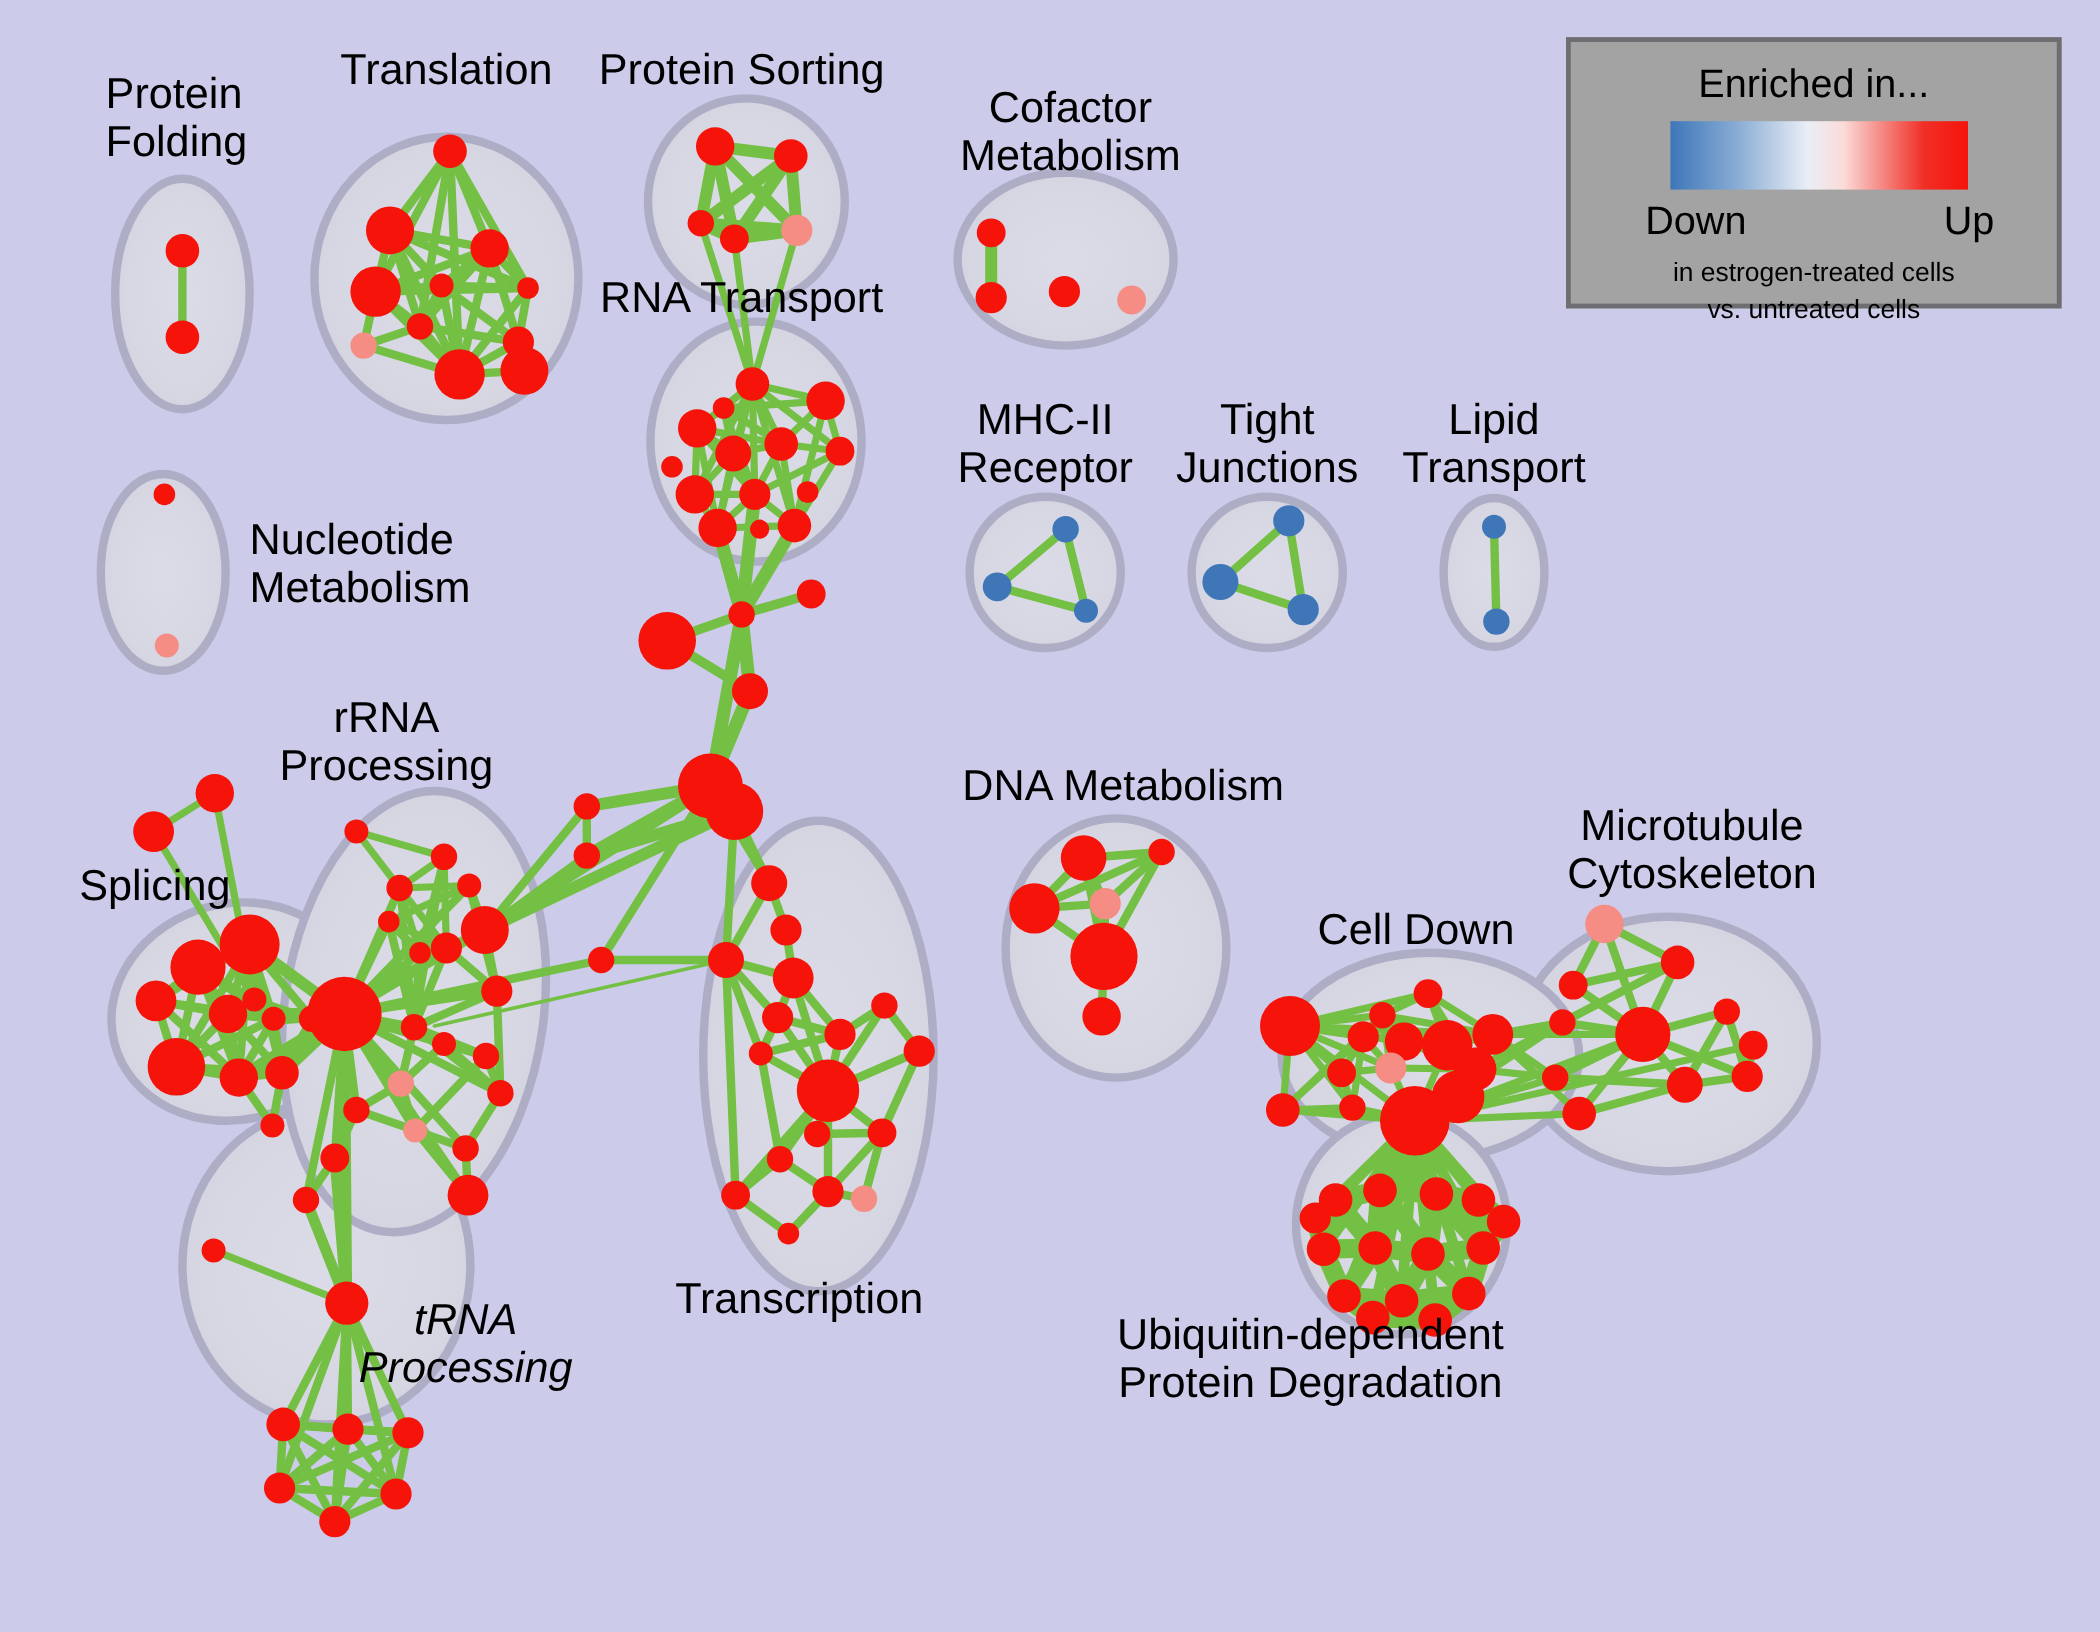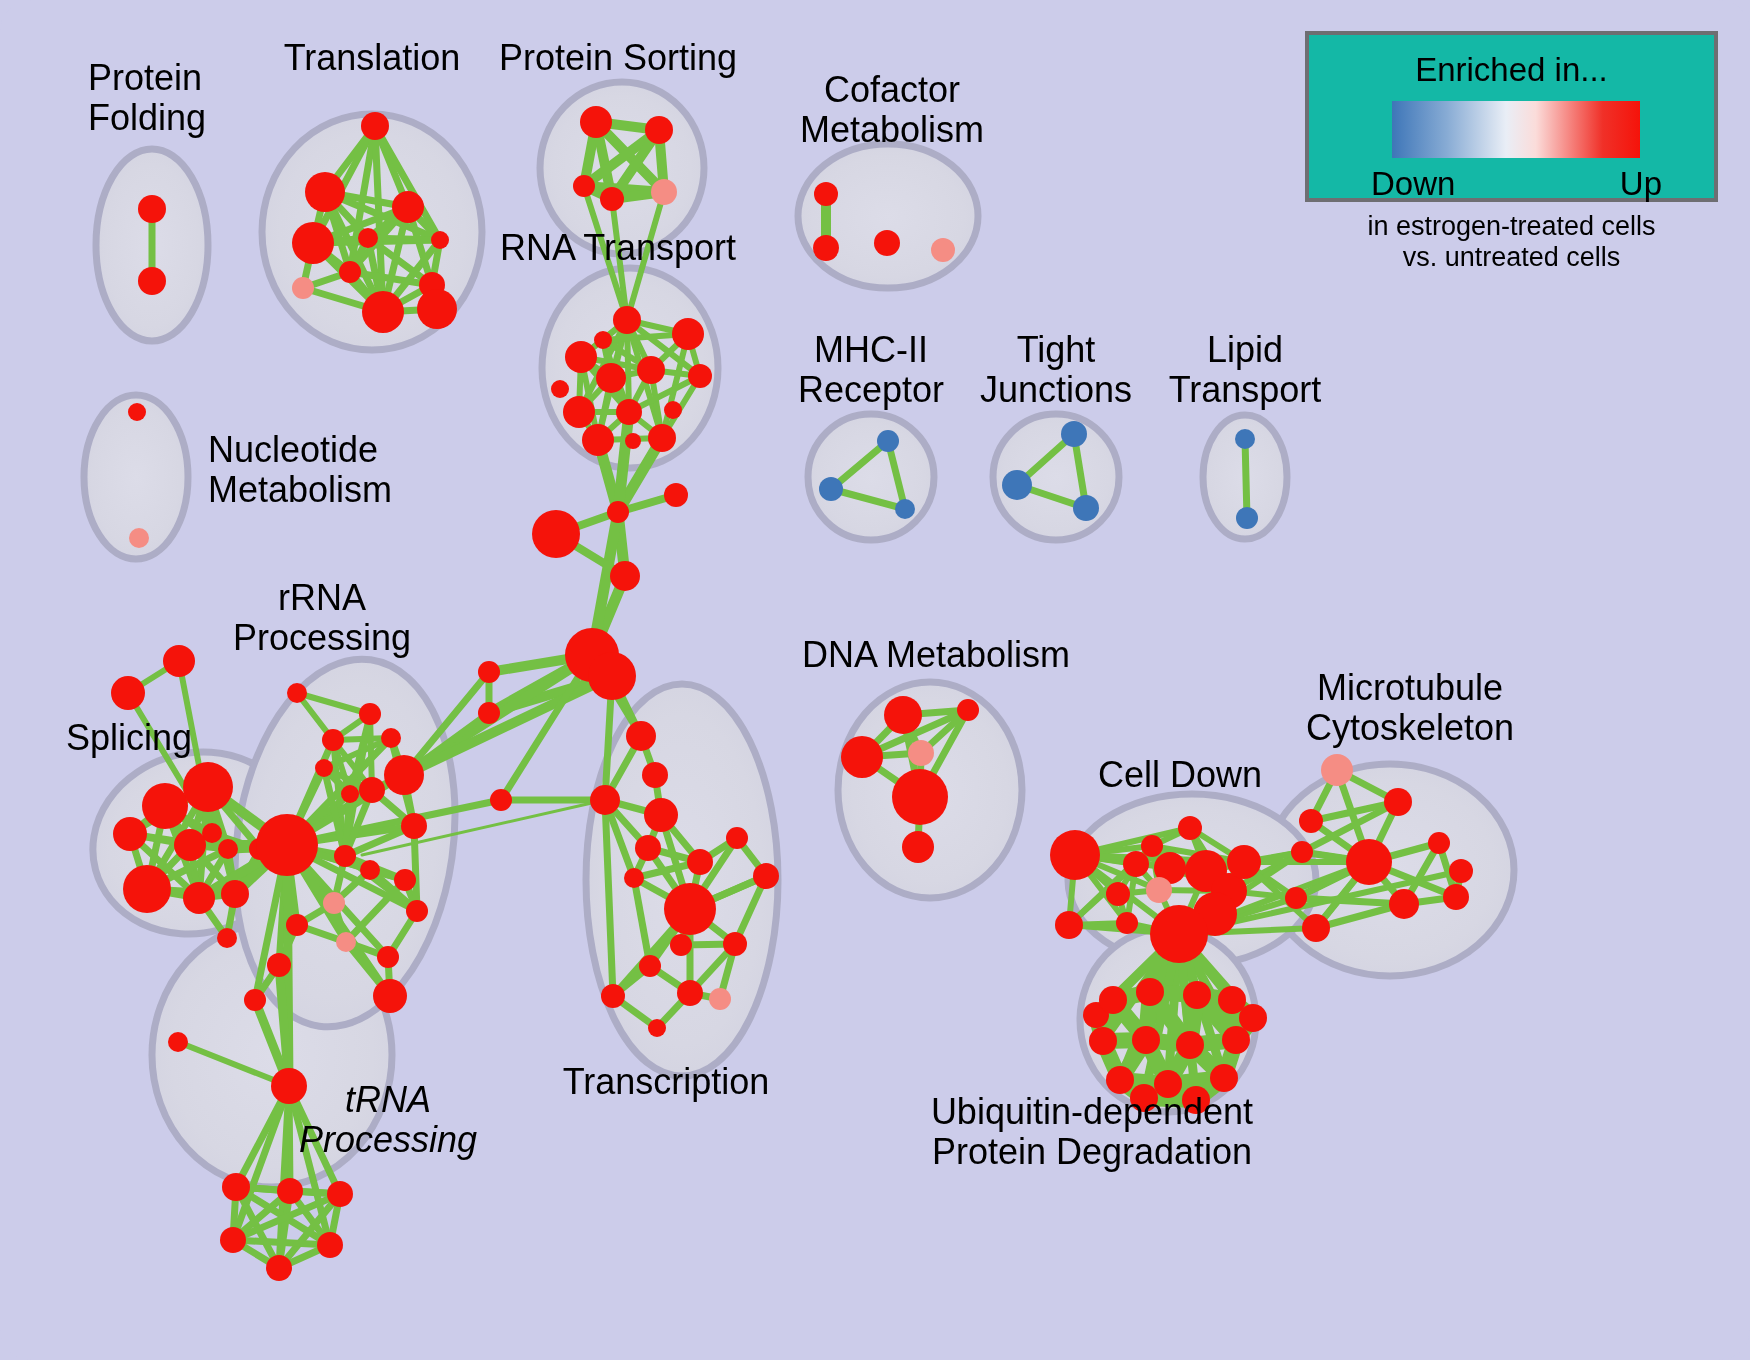--- a/index.html
+++ b/index.html
@@ -1,27 +1,27 @@
 <!DOCTYPE html>
 <html><head>
 <meta charset="utf-8">
 <style>
   html,body{margin:0;padding:0;background:#ccccea;}
   body{font-family:"Liberation Sans", sans-serif;}
   #stage{position:relative;width:1750px;height:1360px;background:#ccccea;overflow:hidden;border-radius:31px;}
   #net{position:absolute;left:0;top:0;width:1750px;height:1360px;}
   .lbl{position:absolute;color:#000;font-size:36px;line-height:40px;font-family:"Liberation Sans",sans-serif;white-space:pre;}
   .lbl.c{text-align:center;transform:translateX(-50%);}
-  #legend{position:absolute;left:1305px;top:31px;width:413px;height:171px;background:#14b8a6;border:4px solid #6e6e72;box-sizing:border-box;}
+  #legend{position:absolute;left:1305px;top:31px;width:413px;height:226px;background:#a3a3a3;border:4px solid #6e6e72;box-sizing:border-box;}
   #legend .ltitle{position:absolute;left:0;right:0;top:16px;text-align:center;font-size:33px;color:#000;}
   #grad{position:absolute;left:83px;top:66px;width:248px;height:57px;
         background:linear-gradient(to right,#3e76b8 0%,#87abd4 22%,#e9eef6 46%,#fbdcda 58%,#f03028 85%,#f5130a 100%);}
   #legend .dn{position:absolute;left:62px;top:130px;font-size:33px;color:#000;}
   #legend .up{position:absolute;right:52px;top:130px;font-size:33px;color:#000;}
-  #legend .sub{position:absolute;left:0;right:0;top:176px;text-align:center;font-size:27px;line-height:31px;color:#000;}
+  #legend .sub{position:absolute;left:0;right:0;top:176px;text-align:center;font-size:22px;line-height:31px;color:#000;}
 </style>
 </head>
 <body>
 
 <div id="stage">
 
   <svg id="net" viewBox="0 0 1750 1360">
     <defs>
       <radialGradient id="cg" cx="50%" cy="50%" r="60%">
         <stop offset="0%" stop-color="#dcdce8"></stop>

